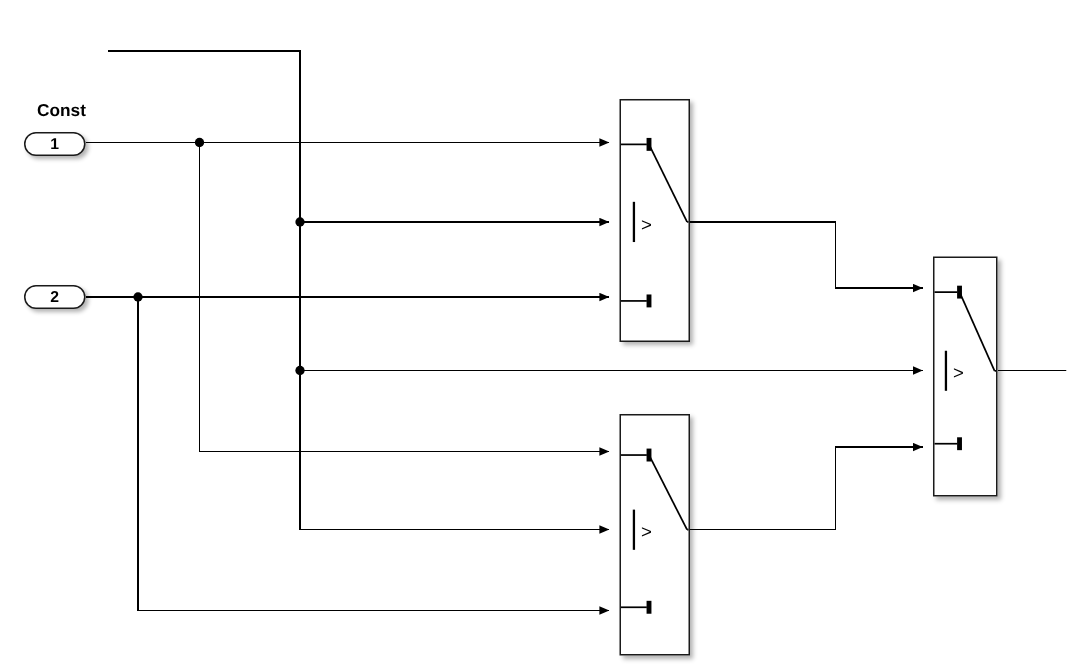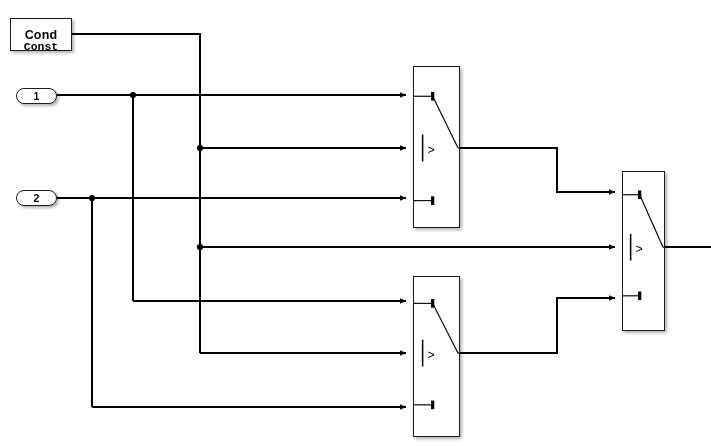--- a/index.html
+++ b/index.html
@@ -120,24 +120,21 @@
     </g>
 
     <g fill="#000000" stroke="none">
       <circle cx="133" cy="95" r="3.1"></circle>
       <circle cx="200" cy="148" r="3.1"></circle>
       <circle cx="92" cy="198" r="3.1"></circle>
       <circle cx="200" cy="247" r="3.1"></circle>
     </g>
   </svg>
 
-  <div class="block const-block" style="left:10px; top:18px; width:62px; height:33px;">
-    <span class="const-label">Cond</span>
-  </div>
-  <div class="block-caption" style="left:10px; top:40px; width:62px;font-family:Liberation Mono, monospace;">Const</div>
+  <div class="block-caption" style="left:10px; top:68px; width:62px;">Const</div>
 
   <div class="port-block" style="left:16px; top:88px; width:41px; height:16px;">
     <span class="port-label">1</span>
   </div>
 
   <div class="port-block" style="left:16px; top:190px; width:41px; height:16px;">
     <span class="port-label">2</span>
   </div>
 
   <div class="switch-block" style="left:413px; top:66px; width:47px; height:162px;">

